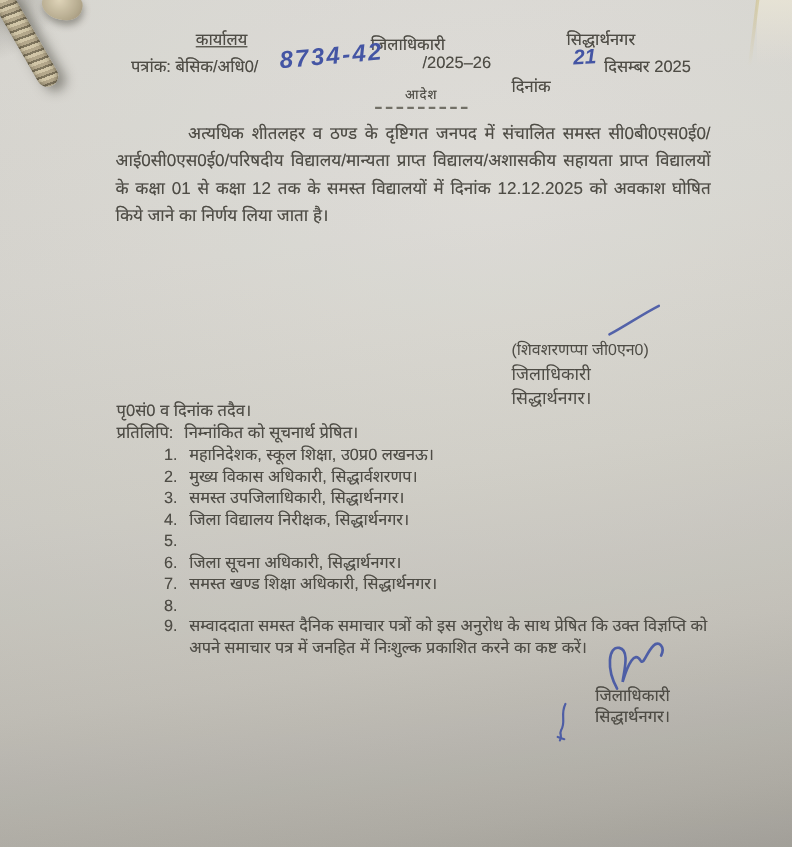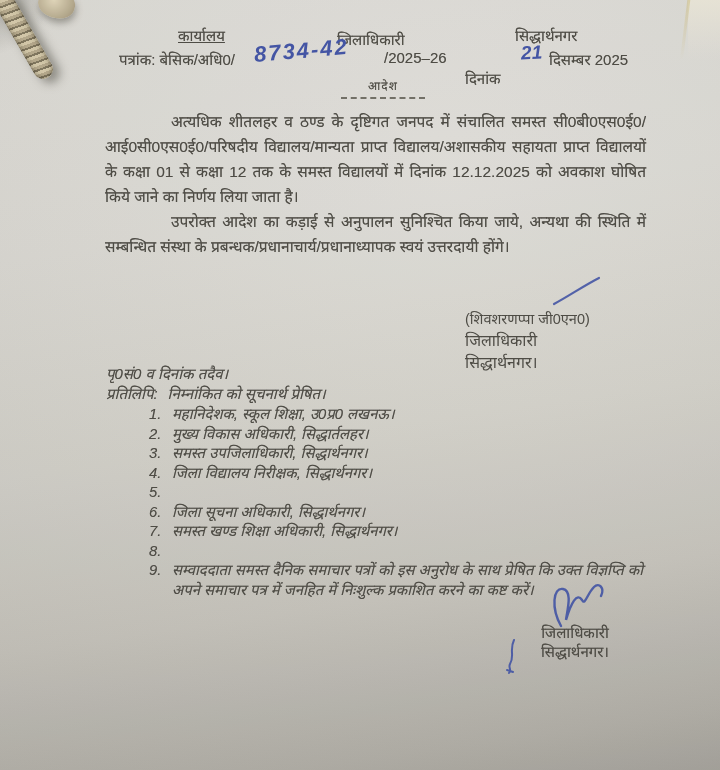--- a/index.html
+++ b/index.html
@@ -53,21 +53,21 @@
 
   .bodytext{position:absolute;left:105px;top:109px;width:541px;}
   .bodytext p{margin:0;text-align:justify;text-indent:66px;font-size:15.5px;line-height:25px;
     text-shadow:0 0 0.5px rgba(71,69,64,0.5);}
 
   .sig1{position:absolute;left:465px;top:308px;width:180px;text-align:left;line-height:22px;}
   .sig1 .nm{font-size:14.5px;}
   .stroke1{position:absolute;left:86px;top:-32px;}
 
   .endorse{position:absolute;left:106px;top:364px;width:548px;font-size:15px;
-    text-shadow:0 0 0.4px rgba(71,69,64,0.45);font-style:italic;}
+    text-shadow:0 0 0.4px rgba(71,69,64,0.45);}
   .endorse .line{line-height:20px;}
   .copyhead .gap{margin-left:10px;}
   .copylist{margin-top:1px;}
   .copyitem{display:flex;align-items:flex-start;line-height:19.5px;font-size:14.8px;}
   .copyitem .num{width:23px;margin-left:43px;flex:none;}
   .copyitem .txt{width:473px;white-space:normal;}
 
   .sig2{position:absolute;left:500px;top:624px;width:150px;text-align:center;
     line-height:18.5px;font-size:15px;text-shadow:0 0 0.4px rgba(71,69,64,0.45);}
   .scrawl{position:absolute;left:46px;top:-44px;}
@@ -90,21 +90,20 @@
     <div class="p-abs hw date-day">21</div>
     <div class="p-abs print date-rest">दिसम्बर 2025</div>
 
     <div class="title-wrap">
       <div class="title">आदेश</div>
       <div class="title-rule"></div>
     </div>
 
     <div class="bodytext">
       <p>अत्यधिक शीतलहर व ठण्ड के दृष्टिगत जनपद में संचालित समस्त सी0बी0एस0ई0/आई0सी0एस0ई0/परिषदीय विद्यालय/मान्यता प्राप्त विद्यालय/अशासकीय सहायता प्राप्त विद्यालयों के कक्षा 01 से कक्षा 12 तक के समस्त विद्यालयों में दिनांक 12.12.2025 को अवकाश घोषित किये जाने का निर्णय लिया जाता है।</p>
-      <p>उपरोक्त आदेश का कड़ाई से अनुपालन सुनिश्चित किया जाये, अन्यथा की स्थिति में सम्बन्धित संस्था के प्रबन्धक/प्रधानाचार्य/प्रधानाध्यापक स्वयं उत्तरदायी होंगे।</p>
     </div>
 
     <div class="sig1">
       <svg class="stroke1" width="52" height="32" viewBox="0 0 52 32">
         <path d="M3,28 C18,20 34,9 48,2" fill="none" stroke="#3d4fa4" stroke-width="2.2" stroke-linecap="round" opacity="0.9"></path>
       </svg>
       <div class="nm">(शिवशरणप्पा जी0एन0)</div>
       <div>जिलाधिकारी</div>
       <div>सिद्धार्थनगर।</div>
     </div>
@@ -114,21 +113,21 @@
       <div class="line copyhead">
         <span>प्रतिलिपि:</span><span class="gap">निम्नांकित को सूचनार्थ प्रेषित।</span>
       </div>
       <div class="copylist">
         <div class="copyitem">
             <span class="num">1.</span>
             <span class="txt">महानिदेशक, स्कूल शिक्षा, उ0प्र0 लखनऊ।</span>
           </div>
         <div class="copyitem">
             <span class="num">2.</span>
-            <span class="txt">मुख्य विकास अधिकारी, सिद्धार्तलहर।</span>
+            <span class="txt">मुख्य विकास अधिकारी, सिद्धार्वशरणप।</span>
           </div>
         <div class="copyitem">
             <span class="num">3.</span>
             <span class="txt">समस्त उपजिलाधिकारी, सिद्धार्थनगर।</span>
           </div>
         <div class="copyitem">
             <span class="num">4.</span>
             <span class="txt">जिला विद्यालय निरीक्षक, सिद्धार्थनगर।</span>
           </div>
         <div class="copyitem">

